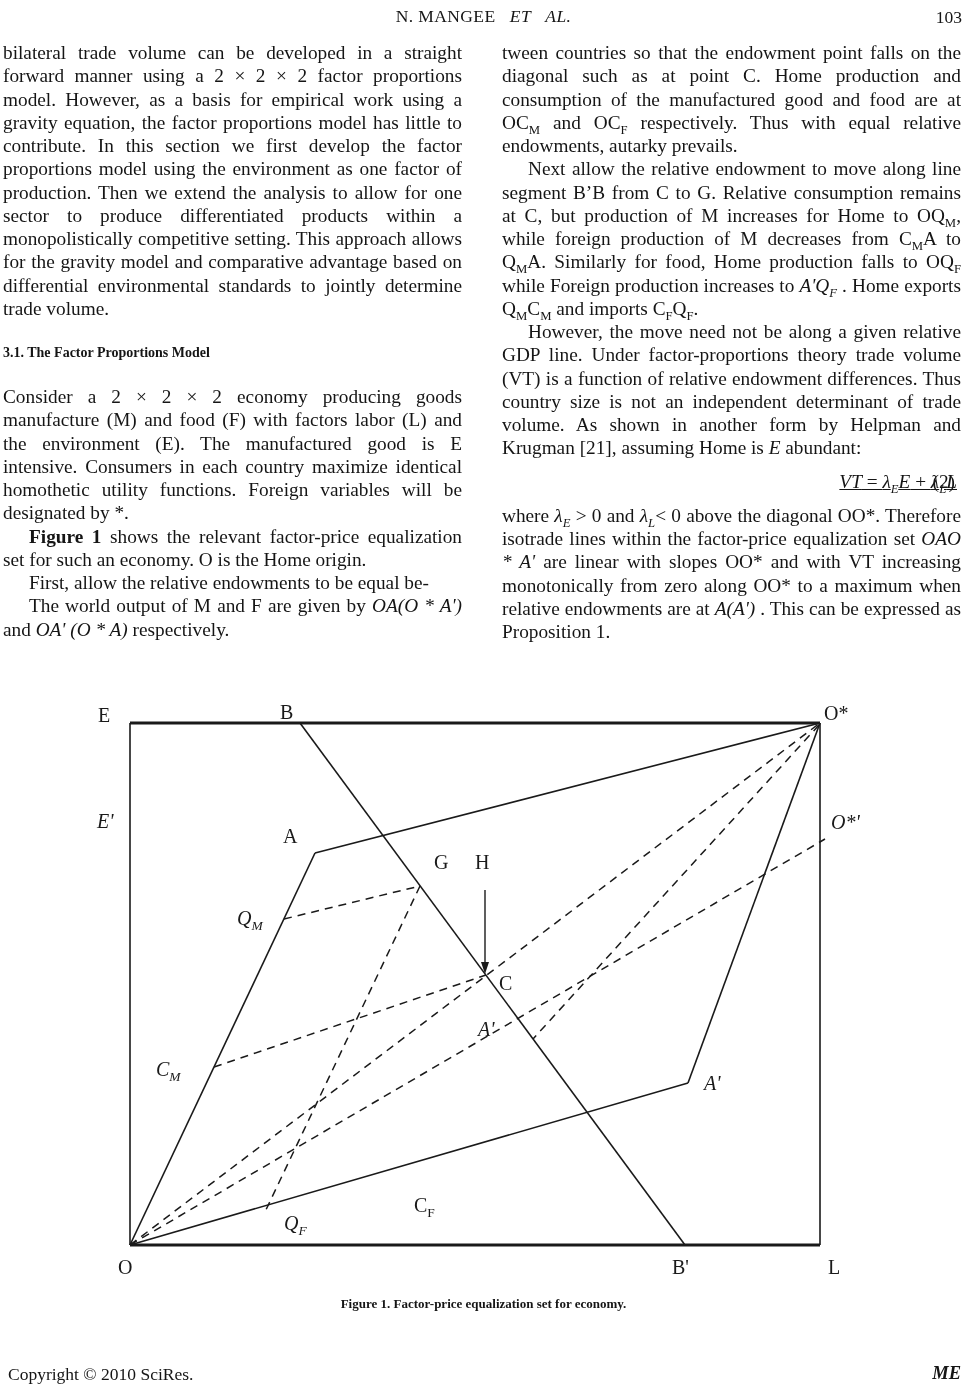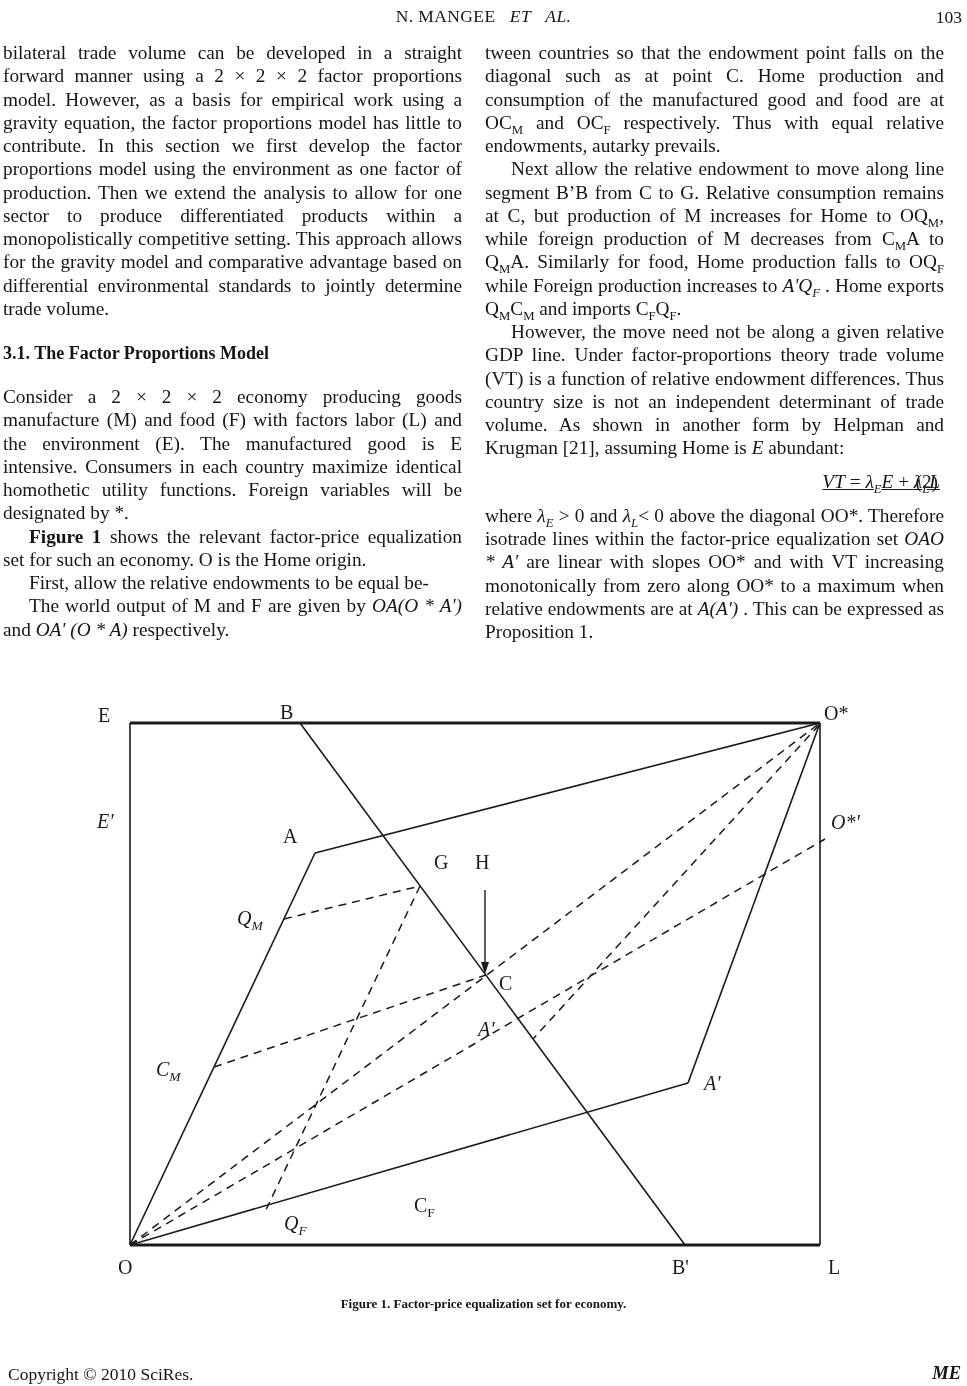--- a/index.html
+++ b/index.html
@@ -4,25 +4,25 @@
 <style>
   html,body{margin:0;padding:0;}
   body{
     width:967px;height:1386px;position:relative;background:#ffffff;
     font-family:"Liberation Serif","DejaVu Serif",serif;color:#151515;
     overflow:hidden;
   }
   .header{position:absolute;top:6px;left:0;width:100%;height:26px;}
   .header-center{text-align:center;font-size:17.5px;letter-spacing:.4px;}
   .page-num{position:absolute;right:5px;top:1px;font-size:17.5px;}
-  .columns{position:absolute;top:41px;left:3px;width:961px;display:flex;gap:23px;}
+  .columns{position:absolute;top:41px;left:3px;width:961px;display:flex;gap:40px;}
   .col{width:459px;font-size:19.3px;line-height:23.25px;text-align:justify;}
   .col p{margin:0;}
   .col .indent{text-indent:26px;}
-  .col h2{font-size:18px;line-height:24px;margin:21px 0 20px 0;font-weight:bold;text-align:left;}
+  .col h2{font-size:14px;line-height:24px;margin:21px 0 20px 0;font-weight:bold;text-align:left;}
   sub{font-size:0.66em;line-height:0;}
   .eq-row{position:relative;display:flex;justify-content:flex-end;margin:10px 4px 11px 0;text-decoration:underline;}
   .eq-num{position:absolute;right:2px;top:0;}
   .figure-svg{position:absolute;left:0;top:690px;width:967px;height:600px;}
   .fig-caption{position:absolute;top:1296px;left:0;width:100%;text-align:center;
     font-size:13px;font-weight:bold;}
   .footer-left{position:absolute;top:1364px;left:8px;font-size:17.5px;}
   .footer-right{position:absolute;top:1363px;right:6px;font-size:18.5px;font-weight:bold;font-style:italic;font-family:Liberation Serif, serif;}
 </style>
 </head>

